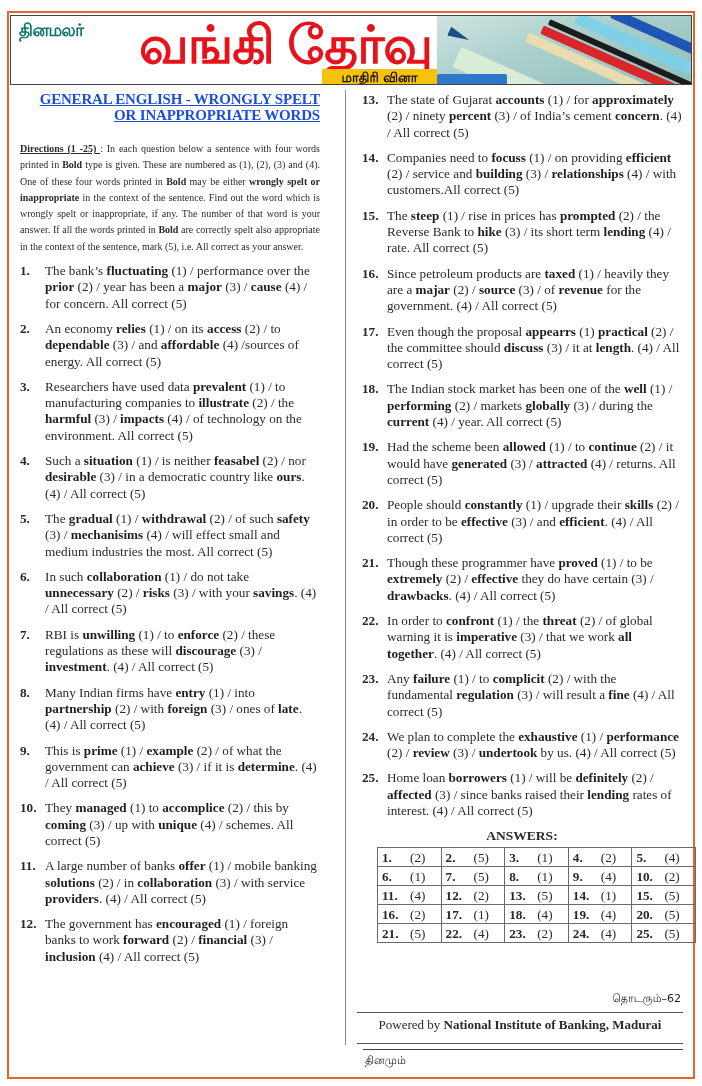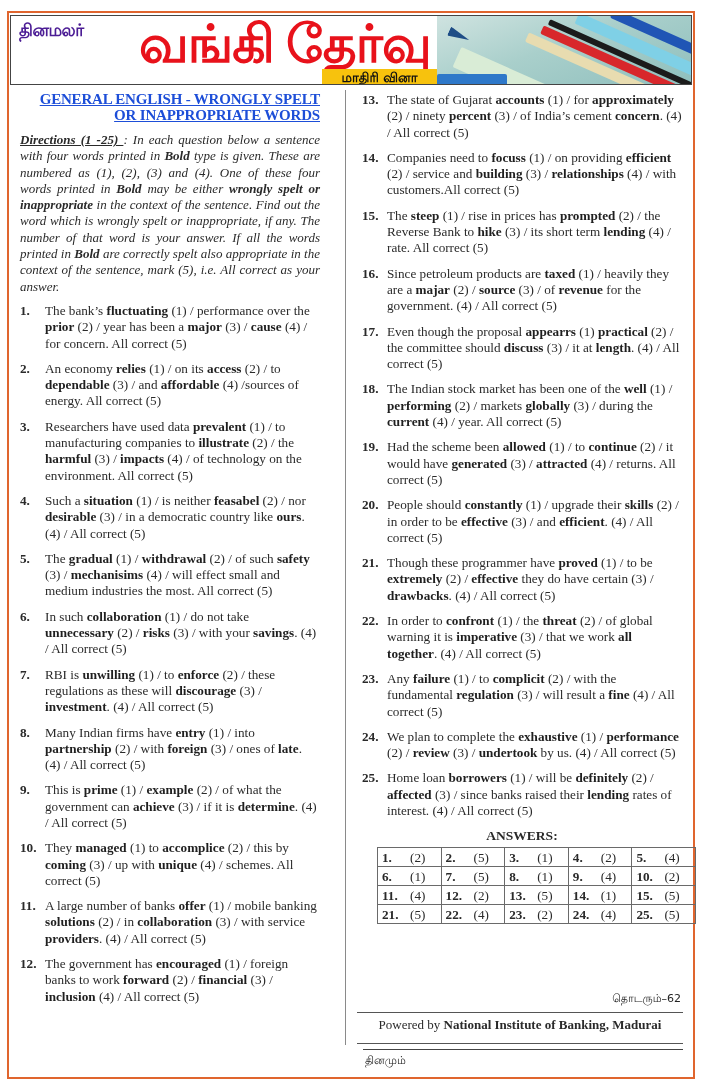--- a/index.html
+++ b/index.html
@@ -8,24 +8,24 @@
   .frame {
     position: absolute; left: 7px; top: 11px; width: 688px; height: 1068px;
     border: 2px solid #e0652e;
   }
   .header {
     position: absolute; left: 10px; top: 15px; width: 682px; height: 70px;
     border: 1px solid #444; background: #fff; overflow: hidden;
   }
   .brand {
     position: absolute; left: 8px; top: 4px; font-family: "DejaVu Sans", sans-serif;
-    font-weight: bold; font-size: 17px; color: #4c1d95; letter-spacing: -0.5px;
+    font-weight: bold; font-size: 17px; color: #0f766e; letter-spacing: -0.5px;
   }
   .title {
-    position: absolute; left: 128px; top: -6px; font-family: Liberation Serif, serif;
+    position: absolute; left: 128px; top: -6px; font-family: Liberation Sans, sans-serif;
     font-weight: bold; font-size: 52px; color: #e8121b; letter-spacing: -1px; line-height: 70px;
   }
   .subtitle {
     position: absolute; left: 311px; top: 53px; width: 115px; height: 17px; background: #f7c20d;
     font-family: "DejaVu Sans", sans-serif; font-weight: bold; font-size: 13px; color: #111;
     text-align: center; line-height: 17px;
   }
   .books {
     position: absolute; left: 426px; top: 0; width: 256px; height: 70px;
     background: linear-gradient(160deg, #cfe3e0 0%, #a9cfcb 45%, #8fbfbd 100%);
@@ -39,21 +39,21 @@
     position: absolute; left: 345px; top: 90px; width: 1px; height: 955px; background: #8a8a8a;
   }
   .col-right {
     position: absolute; left: 362px; top: 92px; width: 320px;
   }
   h1.sec-title {
     font-size: 15px; font-weight: bold; text-decoration: underline; text-align: right;
     line-height: 16px; color: #1d4ed8; letter-spacing: -0.2px;
   }
   .directions {
-    font-size: 13px; line-height: 16.3px; text-align: justify; margin-top: 9px; margin-bottom: 8px; font-style: italic;
+    font-size: 10px; line-height: 16.3px; text-align: justify; margin-top: 18px; margin-bottom: 8px;
   }
   .directions .dh { font-weight: bold; text-decoration: underline; }
   .q { display: flex; font-size: 13.2px; line-height: 16.3px; margin-bottom: 9px; }
   .q .num { font-weight: bold; width: 25px; flex: none; }
   .q .txt { flex: 1; }
   .q b { font-weight: bold; color: #1f1f1f; }
   .ans-title { text-align: center; font-weight: bold; font-size: 13.5px; margin-top: 2px; margin-bottom: 3px; }
   table.ans {
     border-collapse: collapse; width: 319px; margin-left: 15px; font-size: 13.2px;
   }
@@ -227,20 +227,27 @@
           <td><span class="n">10.</span><span class="v">(2)</span></td>
         </tr>
         <tr>
           <td><span class="n">11.</span><span class="v">(4)</span></td>
           <td><span class="n">12.</span><span class="v">(2)</span></td>
           <td><span class="n">13.</span><span class="v">(5)</span></td>
           <td><span class="n">14.</span><span class="v">(1)</span></td>
           <td><span class="n">15.</span><span class="v">(5)</span></td>
         </tr>
         <tr>
+          <td><span class="n">16.</span><span class="v">(2)</span></td>
+          <td><span class="n">17.</span><span class="v">(1)</span></td>
+          <td><span class="n">18.</span><span class="v">(4)</span></td>
+          <td><span class="n">19.</span><span class="v">(4)</span></td>
+          <td><span class="n">20.</span><span class="v">(5)</span></td>
+        </tr>
+        <tr>
           <td><span class="n">21.</span><span class="v">(5)</span></td>
           <td><span class="n">22.</span><span class="v">(4)</span></td>
           <td><span class="n">23.</span><span class="v">(2)</span></td>
           <td><span class="n">24.</span><span class="v">(4)</span></td>
           <td><span class="n">25.</span><span class="v">(5)</span></td>
         </tr>
       </tbody>
     </table>
 </div>
 

